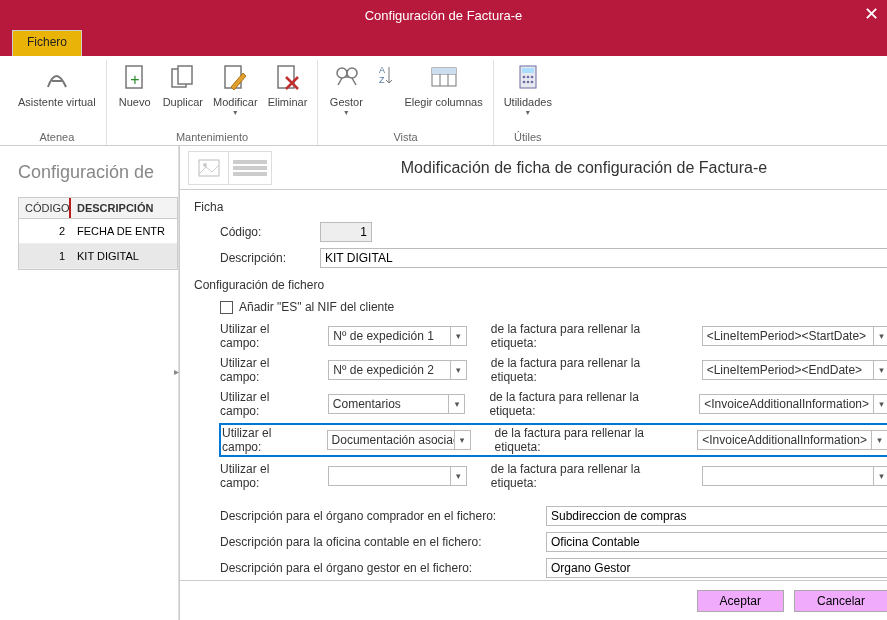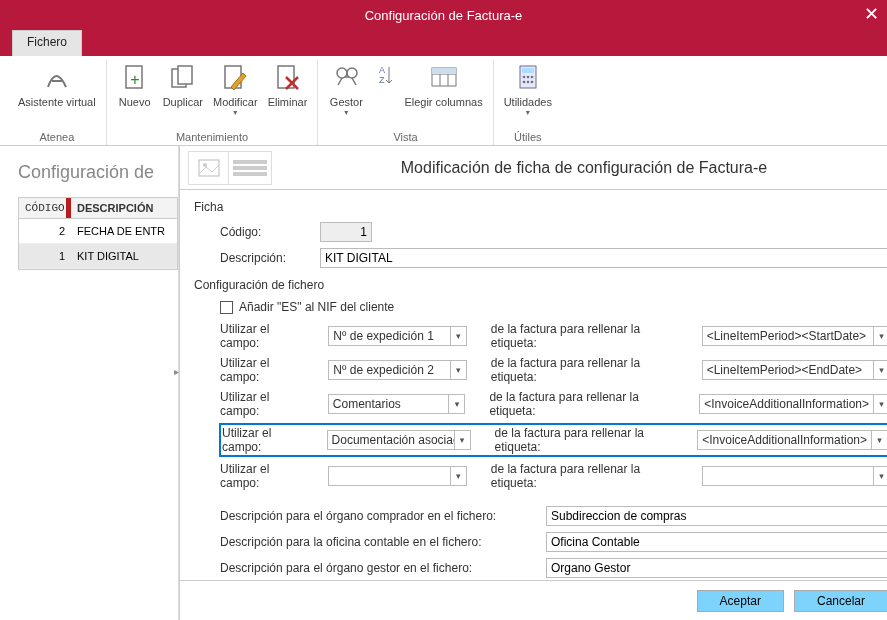--- a/index.html
+++ b/index.html
@@ -3,40 +3,40 @@
 <meta charset="utf-8">
 <style>
   * { box-sizing: border-box; margin: 0; padding: 0; }
   body { font-family: "Segoe UI", Tahoma, sans-serif; font-size: 12px; background: #fff; width: 887px; height: 620px; overflow: hidden; position: relative; }
 
   .title-bar { background: #b7193d; color: #fff; height: 30px; display: flex; align-items: center; justify-content: center; position: relative; }
   .title-bar .title { font-size: 13px; }
   .close-btn { position: absolute; right: 8px; top: 3px; color: #fff; font-size: 18px; cursor: pointer; }
 
   .tab-strip { background: #b7193d; height: 26px; display: flex; padding-left: 12px; }
-  .tab { background: #e5e5e5; color: #222; padding: 4px 14px; font-size: 12px; border-top: 1px solid #ccc; border-left: 1px solid #ccc; border-right: 1px solid #ccc; }
+  .tab { background: #eab308; color: #222; padding: 4px 14px; font-size: 12px; border-top: 1px solid #ccc; border-left: 1px solid #ccc; border-right: 1px solid #ccc; }
 
   .ribbon { background: #fff; border-bottom: 1px solid #ccc; height: 90px; display: flex; padding: 4px 8px 0 8px; }
   .ribbon-group { display: flex; flex-direction: column; align-items: center; padding: 0 6px; position: relative; border-right: 1px solid #e0e0e0; }
   .ribbon-group:last-child { border-right: none; }
   .ribbon-buttons { display: flex; gap: 2px; }
   .ribbon-btn { display: flex; flex-direction: column; align-items: center; padding: 2px 4px; cursor: pointer; color: #444; min-width: 44px; }
   .ribbon-btn .ico { width: 32px; height: 32px; display: flex; align-items: center; justify-content: center; margin-bottom: 2px; }
   .ribbon-btn .lbl { font-size: 11px; text-align: center; line-height: 1.1; }
   .ribbon-btn .caret { font-size: 8px; color: #666; }
   .group-label { font-size: 11px; color: #666; margin-top: auto; padding-bottom: 2px; }
 
   .content-area { display: flex; height: 474px; }
 
   .left-panel { width: 185px; padding: 16px 0 0 18px; border-right: 1px solid #ddd; }
   .panel-title { font-size: 18px; color: #888; font-weight: 300; margin-bottom: 14px; }
   .grid-table { width: 160px; border: 1px solid #ccc; }
   .grid-header { display: flex; background: #f3f3f3; border-bottom: 1px solid #ccc; }
   .gh-cell { padding: 4px 6px; font-size: 11px; color: #333; }
-  .gh-cell.c1 { width: 52px; border-right: 5px solid #b91c1c; font-family: Liberation Mono, monospace; }
+  .gh-cell.c1 { width: 52px; border-right: 2px solid #b91c1c; }
   .gh-cell.c2 { flex: 1; font-weight: bold; }
   .grid-row { display: flex; border-bottom: 1px solid #eee; cursor: pointer; }
   .grid-row.sel { background: #e8e8e8; }
   .gr-cell { padding: 6px 6px; font-size: 11px; }
   .gr-cell.c1 { width: 52px; text-align: right; }
   .gr-cell.c2 { flex: 1; white-space: nowrap; overflow: hidden; }
 
   .form-panel { flex: 1; position: relative; display: flex; flex-direction: column; border-left: 1px solid #ccc; }
   .form-header { display: flex; align-items: center; height: 44px; border-bottom: 1px solid #ccc; padding: 0 8px; }
   .form-header .img-block { width: 84px; height: 34px; border: 1px solid #ddd; display: flex; }
@@ -59,21 +59,21 @@
   .dropdown .dd-text { flex: 1; padding: 0 4px; font-size: 12px; white-space: nowrap; overflow: hidden; }
   .dropdown .dd-btn { width: 16px; text-align: center; border-left: 1px solid #bbb; font-size: 9px; color: #555; cursor: pointer; height: 100%; display: flex; align-items: center; justify-content: center; }
   .dd1 { width: 144px; }
   .dd2 { width: 196px; }
   .chk-row { display: flex; align-items: center; margin: 6px 0 8px 26px; gap: 6px; }
   .chk { width: 13px; height: 13px; border: 1px solid #555; }
   .hl-row { outline: 2px solid #0078d4; outline-offset: -1px; padding: 2px; }
   .side-handle { position: absolute; left: -6px; top: 220px; font-size: 10px; color: #888; }
 
   .footer-bar { border-top: 1px solid #ccc; height: 40px; display: flex; justify-content: flex-end; align-items: center; gap: 10px; padding-right: 16px; }
-  .btn { border: 1px solid #aaa; background: #7dd3fc; padding: 3px 22px; font-size: 12px; cursor: pointer; }
+  .btn { border: 1px solid #aaa; background: #f0abfc; padding: 3px 22px; font-size: 12px; cursor: pointer; }
 </style>
 </head>
 <body>
 
 <div class="title-bar">
   <span class="title">Configuración de Factura-e</span>
   <span class="close-btn">✕</span>
 </div>
 
 <div class="tab-strip">

